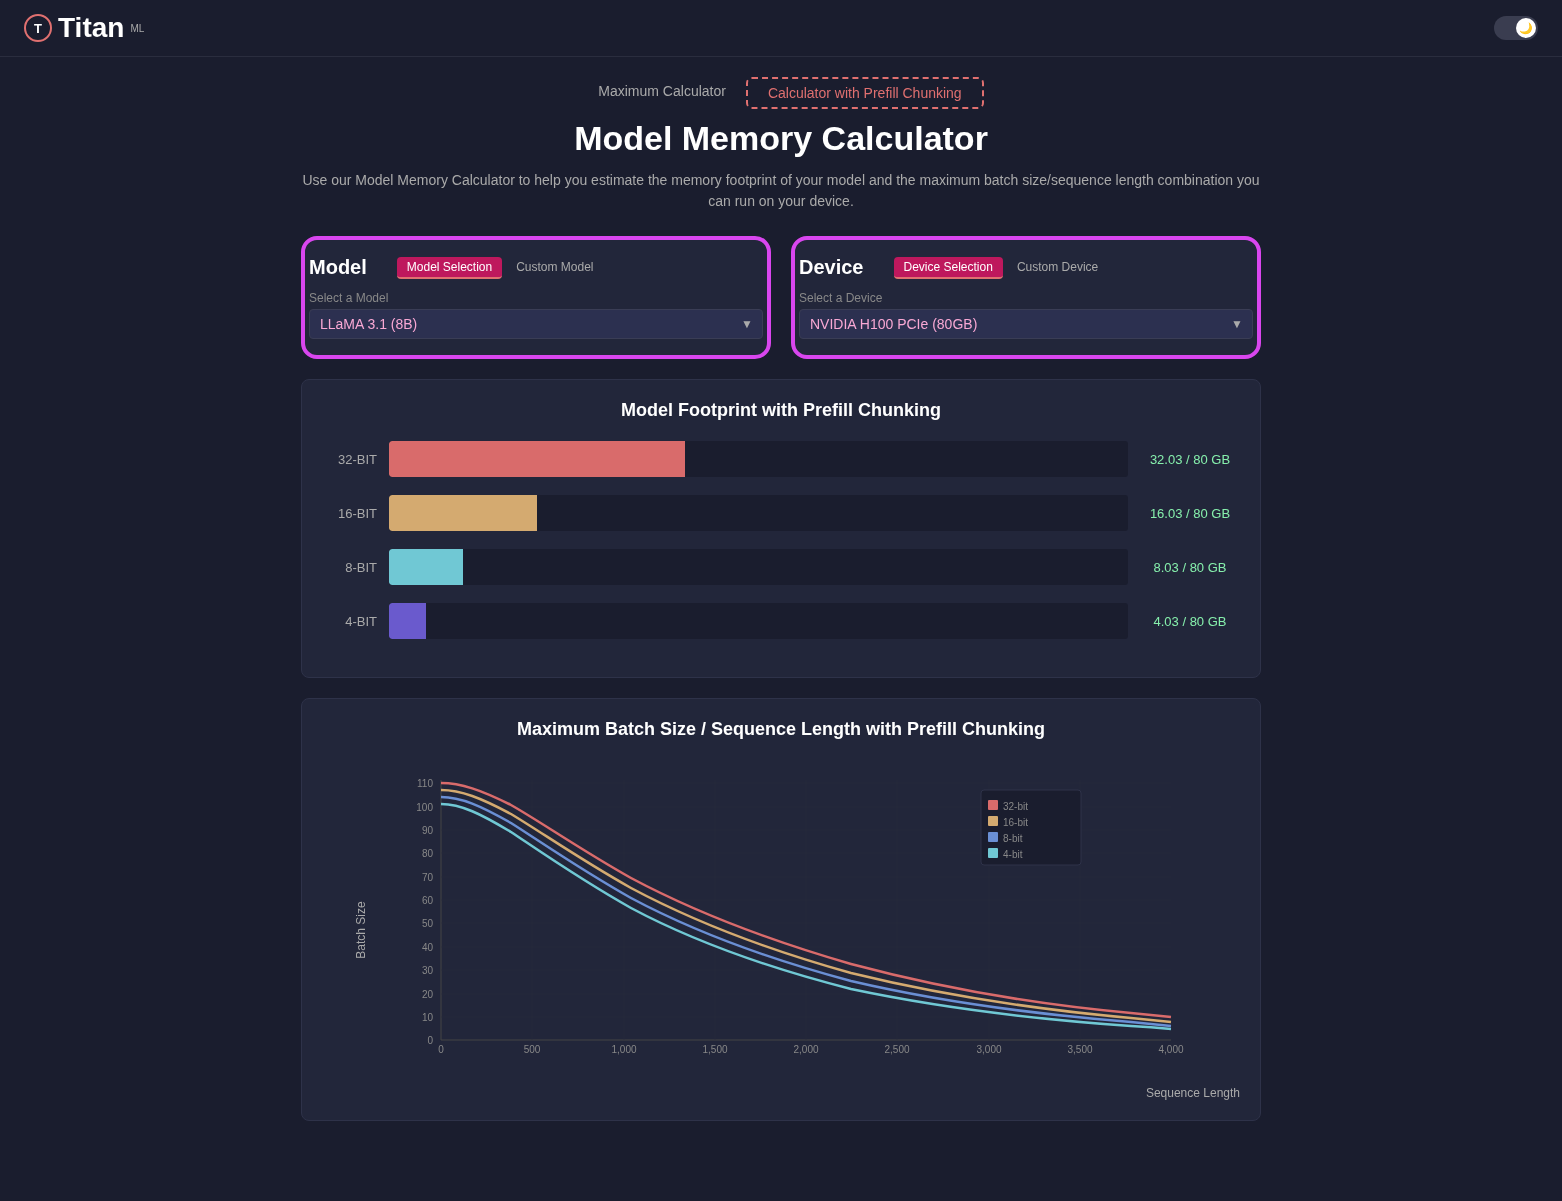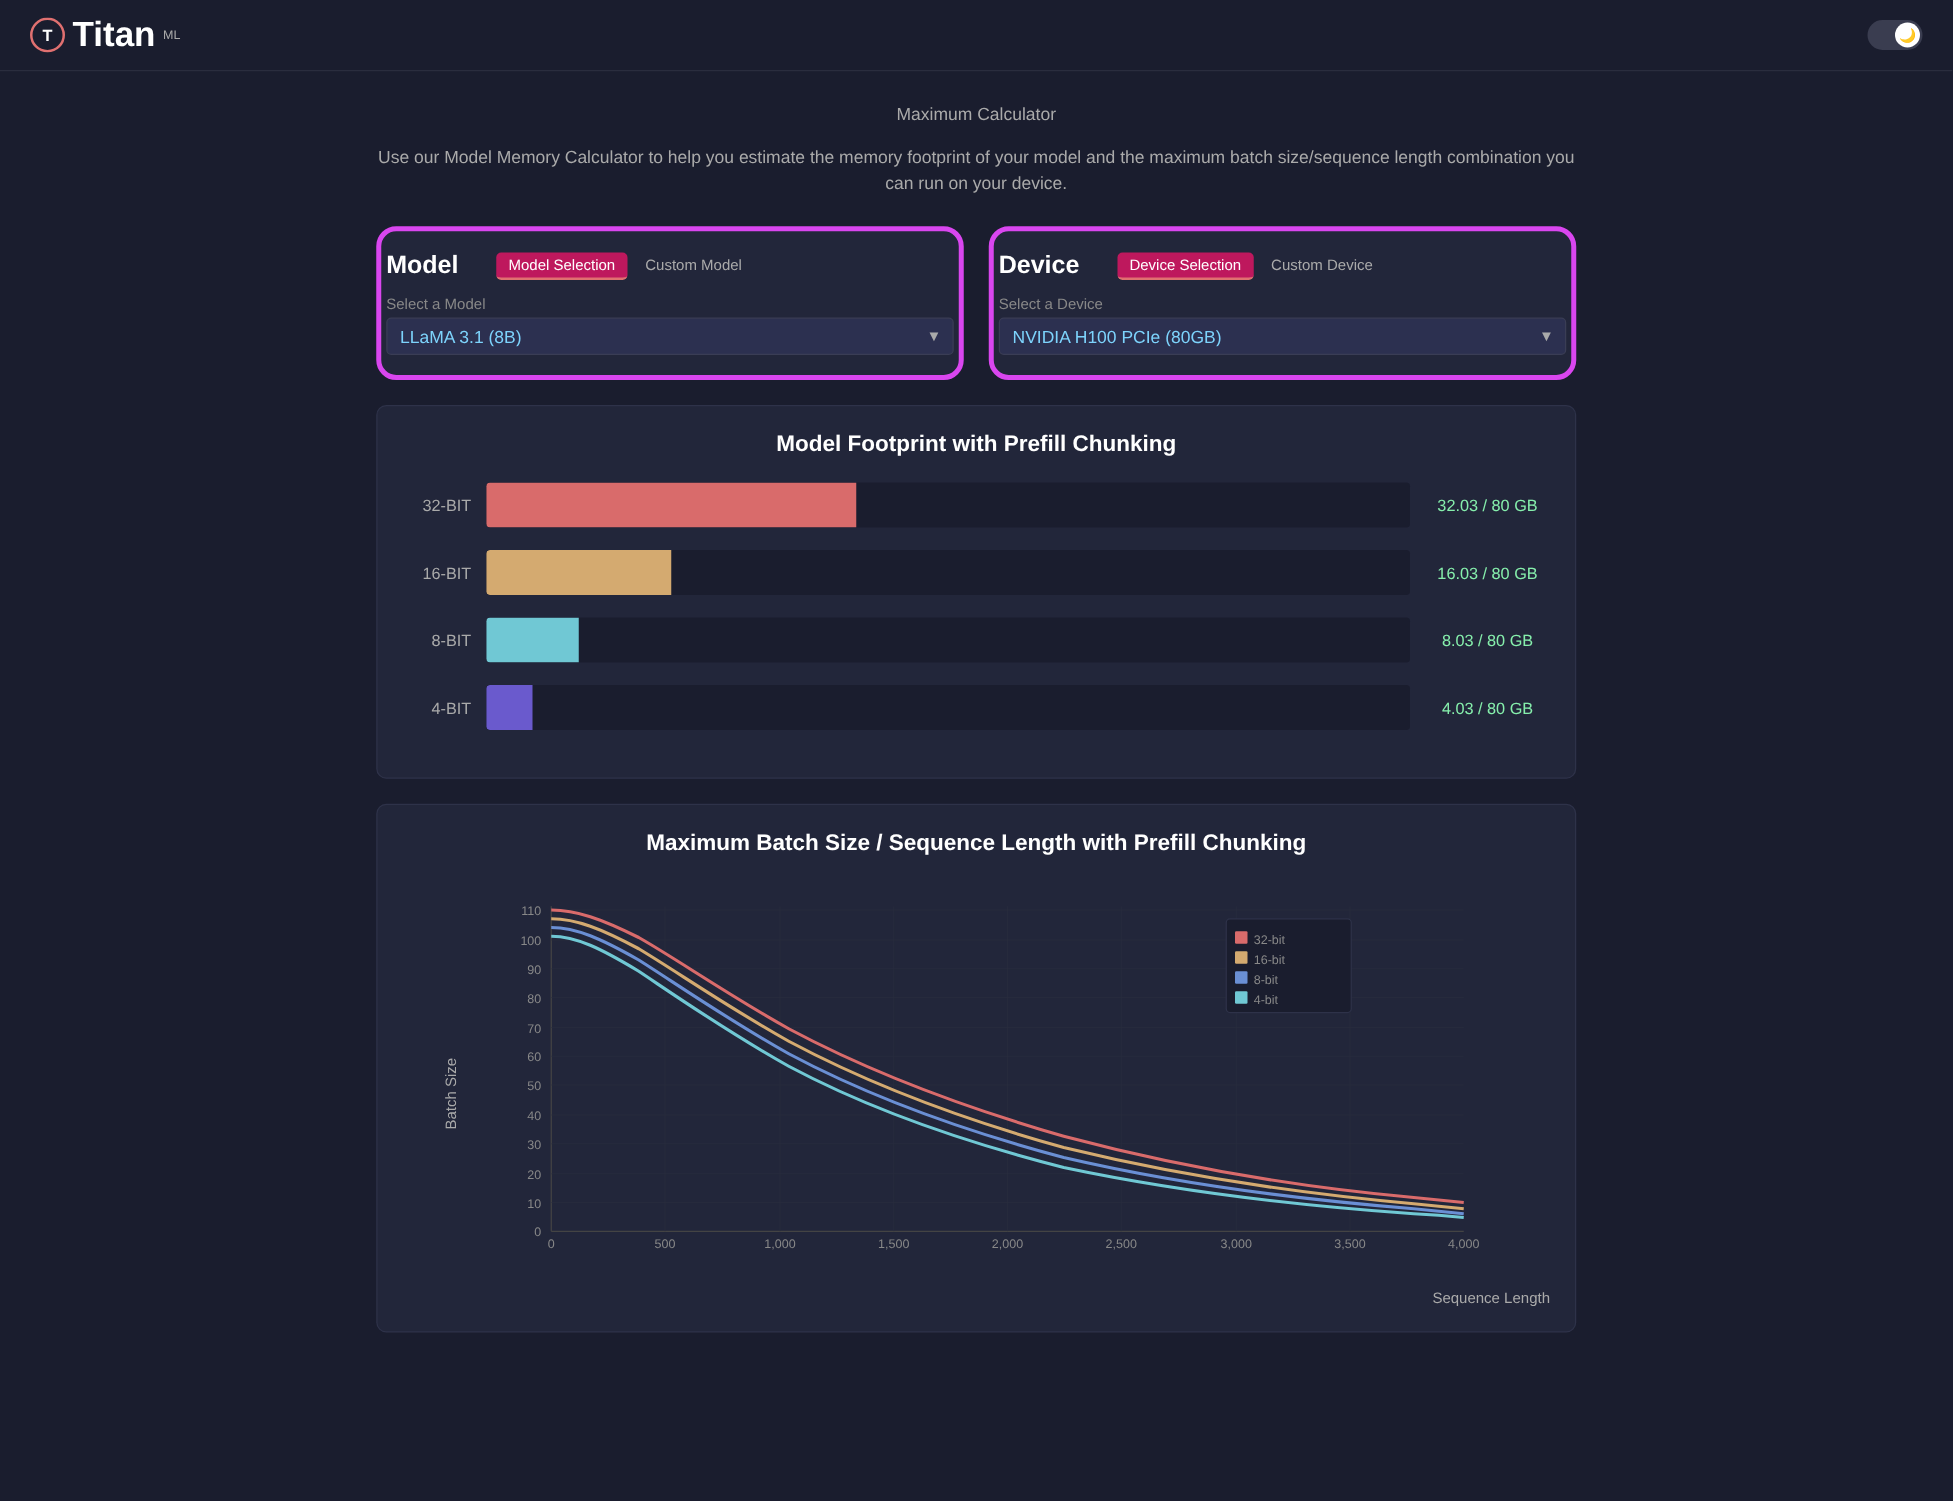--- a/index.html
+++ b/index.html
@@ -152,21 +152,21 @@
     .selector-label {
       font-size: 12px;
       color: #888;
       margin-bottom: 4px;
     }
     .selector-select {
       width: 100%;
       background: #2c3050;
       border: 1px solid #3a3d55;
       border-radius: 4px;
-      color: #7dd3fc;
+      color: #f9a8d4;
       padding: 6px 10px;
       font-size: 14px;
       appearance: none;
       cursor: pointer;
     }
     .select-wrapper {
       position: relative;
     }
     .select-arrow {
       position: absolute;
@@ -261,22 +261,24 @@
         <span>🌙</span>
       </div>
     </div>
   </div>
 </div>
 
 <div class="main-content">
 
   <div class="tab-bar">
     <div class="tab-item">Maximum Calculator</div>
-  </div>
-
+    <div class="tab-item active">Calculator with Prefill Chunking</div>
+  </div>
+
+  <h1 class="page-title">Model Memory Calculator</h1>
   <p class="page-subtitle">Use our Model Memory Calculator to help you estimate the memory footprint of your model and the maximum batch size/sequence length combination you can run on your device.</p>
 
   <div class="selector-row">
 
     <div class="selector-card">
       <div class="selector-card-header">
         <span class="selector-card-title">Model</span>
         <div class="selector-tabs">
           <span class="selector-tab active">Model Selection</span>
           <span class="selector-tab">Custom Model</span>

